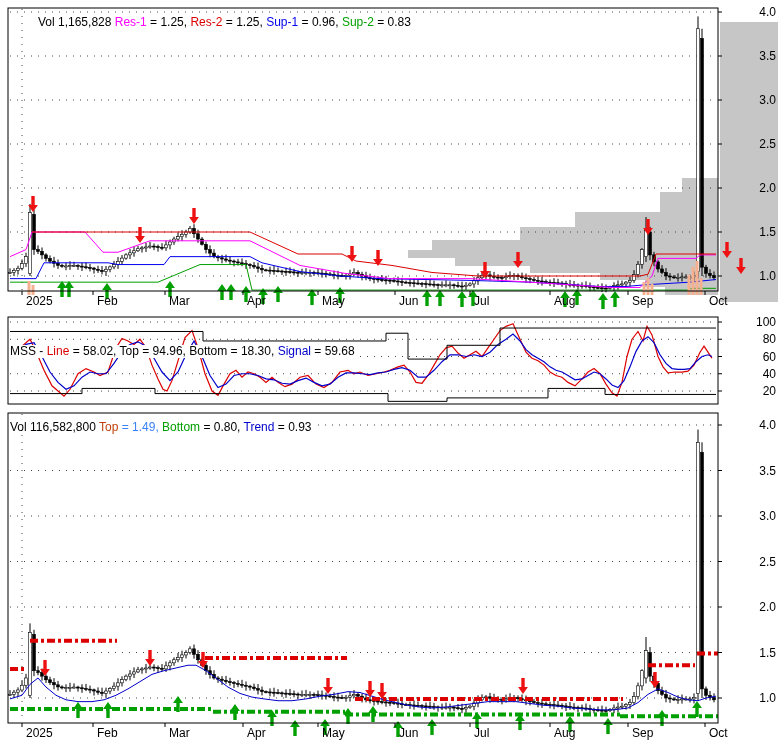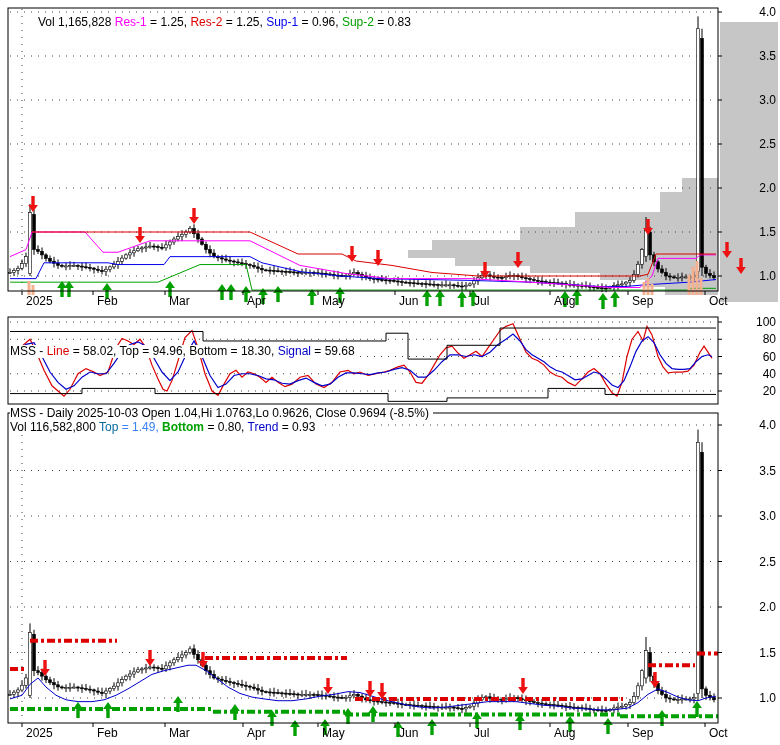--- a/index.html
+++ b/index.html
@@ -941,15 +941,14 @@
       <line x1="550" y1="723" x2="550" y2="727" stroke="#000" stroke-width="1"></line>
       <text x="554" y="737" text-anchor="start" font-family="&quot;Liberation Sans&quot;,sans-serif" font-size="12" fill="#000000">Aug</text>
       <line x1="628" y1="723" x2="628" y2="727" stroke="#000" stroke-width="1"></line>
       <text x="632" y="737" text-anchor="start" font-family="&quot;Liberation Sans&quot;,sans-serif" font-size="12" fill="#000000">Sep</text>
       <line x1="705" y1="723" x2="705" y2="727" stroke="#000" stroke-width="1"></line>
       <text x="709" y="737" text-anchor="start" font-family="&quot;Liberation Sans&quot;,sans-serif" font-size="12" fill="#000000">Oct</text>
     </svg>
 
   <div class="hdr" id="h-p1-2"><span style="color: rgb(0, 0, 0);">Vol 1,165,828 </span><span style="color: rgb(255, 0, 255);">Res-1</span><span style="color: rgb(0, 0, 0);"> = 1.25, </span><span style="color: rgb(221, 0, 0);">Res-2</span><span style="color: rgb(0, 0, 0);"> = 1.25, </span><span style="color: rgb(0, 0, 238);">Sup-1</span><span style="color: rgb(0, 0, 0);"> = 0.96, </span><span style="color: rgb(0, 160, 0);">Sup-2</span><span style="color: rgb(0, 0, 0);"> = 0.83</span></div>
   <div class="hdr" id="h-p2"><span style="color: rgb(0, 0, 0);">MSS - </span><span style="color: rgb(221, 0, 0);">Line</span><span style="color: rgb(0, 0, 0);"> = 58.02, Top = 94.96, Bottom = 18.30, </span><span style="color: rgb(0, 0, 204);">Signal</span><span style="color: rgb(0, 0, 0);"> = 59.68</span></div>
-  <div class="hdr" id="h-p3-1"><span>MSS - Daily 2025-10-03 Open 1.04,Hi 1.0763,Lo 0.9626, Close 0.9694 (-8.5%)</span></div>
-  <div class="hdr" id="h-p3-2"><span style="color: rgb(0, 0, 0);">Vol 116,582,800 </span><span style="color: #0369a1;">Top</span><span style="color: #3b82f6;"> = 1.49, </span><span style="color: rgb(0, 160, 0); font-weight: bold;">Bottom</span><span style="color: rgb(0, 0, 0); margin-top: 12px;"> = 0.80, </span><span style="color: rgb(0, 0, 204);">Trend</span><span style="color: rgb(0, 0, 0);"> = 0.93</span></div>
+  <div class="hdr" id="h-p3-2"><span style="color: rgb(0, 0, 0);">Vol 116,582,800 </span><span style="color: #c2410c;">Top</span><span style="color: #3b82f6;"> = 1.49, </span><span style="color: rgb(0, 160, 0);">Bottom</span><span style="color: rgb(0, 0, 0); margin-top: 12px;"> = 0.80, </span><span style="color: rgb(0, 0, 204);">Trend</span><span style="color: rgb(0, 0, 0);"> = 0.93</span></div>
 </div>
 
 </body></html>

